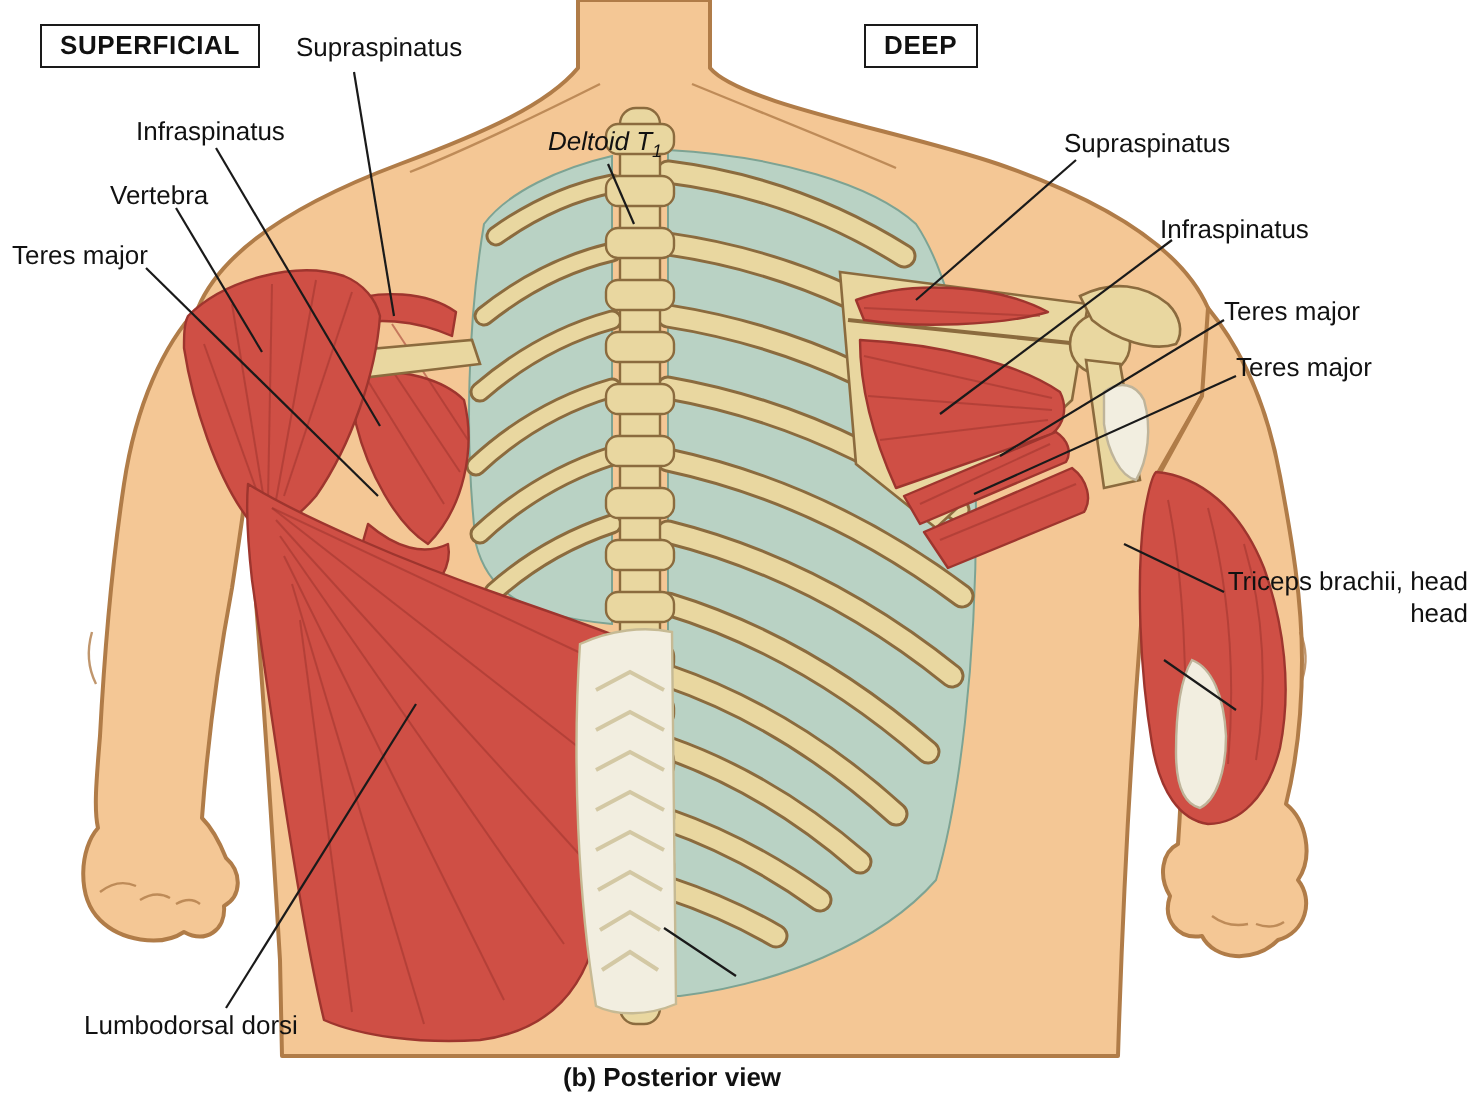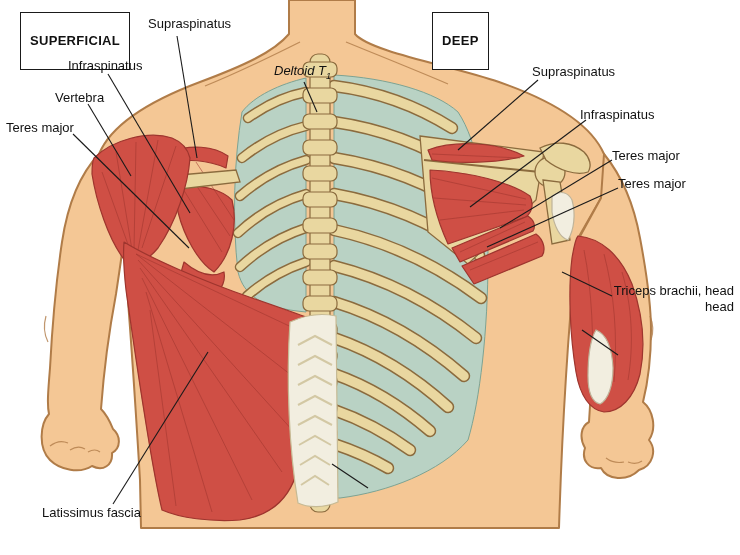--- a/index.html
+++ b/index.html
@@ -1,20 +1,20 @@
 <!DOCTYPE html>
 <html style="--muscle: #cf4f45; --muscle_dark: #9e352e; --bone: #e9d7a0; --bone_outline: #8b6b3e; --skin: #f4c795; --skin_outline: #b07c48; --cartilage: #b9d2c4; --fascia: #f2eee0; --line: #1a1a1a;"><head>
 <meta charset="utf-8">
 <style>
   html,body{margin:0;padding:0;background:#fff;}
   #stage{position:relative;width:740px;height:555px;background:#fff;overflow:hidden;
          font-family:"Liberation Sans",sans-serif;}
   #art{position:absolute;left:0;top:0;}
   .lbl{position:absolute;font-size:13px;color:#111;white-space:nowrap;line-height:1.2;}
-  .boxed{border:1.6px solid #1a1a1a;padding:20px 9px;font-weight:bold;background:#fff;
+  .boxed{border:1.6px solid #1a1a1a;padding:2px 9px;font-weight:bold;background:#fff;
          font-size:13px;letter-spacing:.3px;}
   .it{font-style:italic;}
   .wrap{white-space:normal;text-align:right;line-height:1.25;}
   .cap{font-weight:bold;text-align:center;}
   
   .skin{fill:var(--skin);stroke:var(--skin_outline);stroke-width:2;stroke-linejoin:round;}
   .bone{fill:var(--bone);stroke:var(--bone_outline);stroke-width:1.3;}
   .muscle{fill:var(--muscle);stroke:var(--muscle_dark);stroke-width:1.2;stroke-linejoin:round;}
   .fiber{stroke:var(--muscle_dark);stroke-width:1;fill:none;opacity:.55;}
   .cart{fill:var(--cartilage);stroke:#7da393;stroke-width:1;}
@@ -257,25 +257,26 @@
     </g>
   </svg>
 
   <div class="lbl boxed" style="left:20px;top:12px">SUPERFICIAL</div>
   <div class="lbl boxed" style="left:432px;top:12px">DEEP</div>
 
   <div class="lbl" style="left:148px;top:16px">Supraspinatus</div>
   <div class="lbl" style="left:68px;top:58px">Infraspinatus</div>
   <div class="lbl" style="left:55px;top:90px">Vertebra</div>
   <div class="lbl" style="left:6px;top:120px">Teres major</div>
-  <div class="lbl" style="left:42px;top:505px">Latissimus fascia</div>
+  <div class="lbl" style="left:42px;top:505px">Lumbodorsal dorsi</div>
 
   <div class="lbl it" style="left:274px;top:63px">
     <span>Deltoid T</span><sub style="font-size:9px">1</sub>
   </div>
 
   <div class="lbl" style="left:532px;top:64px">Supraspinatus</div>
   <div class="lbl" style="left:580px;top:107px">Infraspinatus</div>
   <div class="lbl" style="left:612px;top:148px">Teres major</div>
   <div class="lbl" style="left:618px;top:176px">Teres major</div>
   <div class="lbl wrap" style="left:612px;top:283px;width:122px">Triceps brachii, head head</div>
 
+  <div class="lbl cap" style="left:216px;top:531px;width:240px">(b) Posterior view</div>
 </div>
 
 </body></html>

